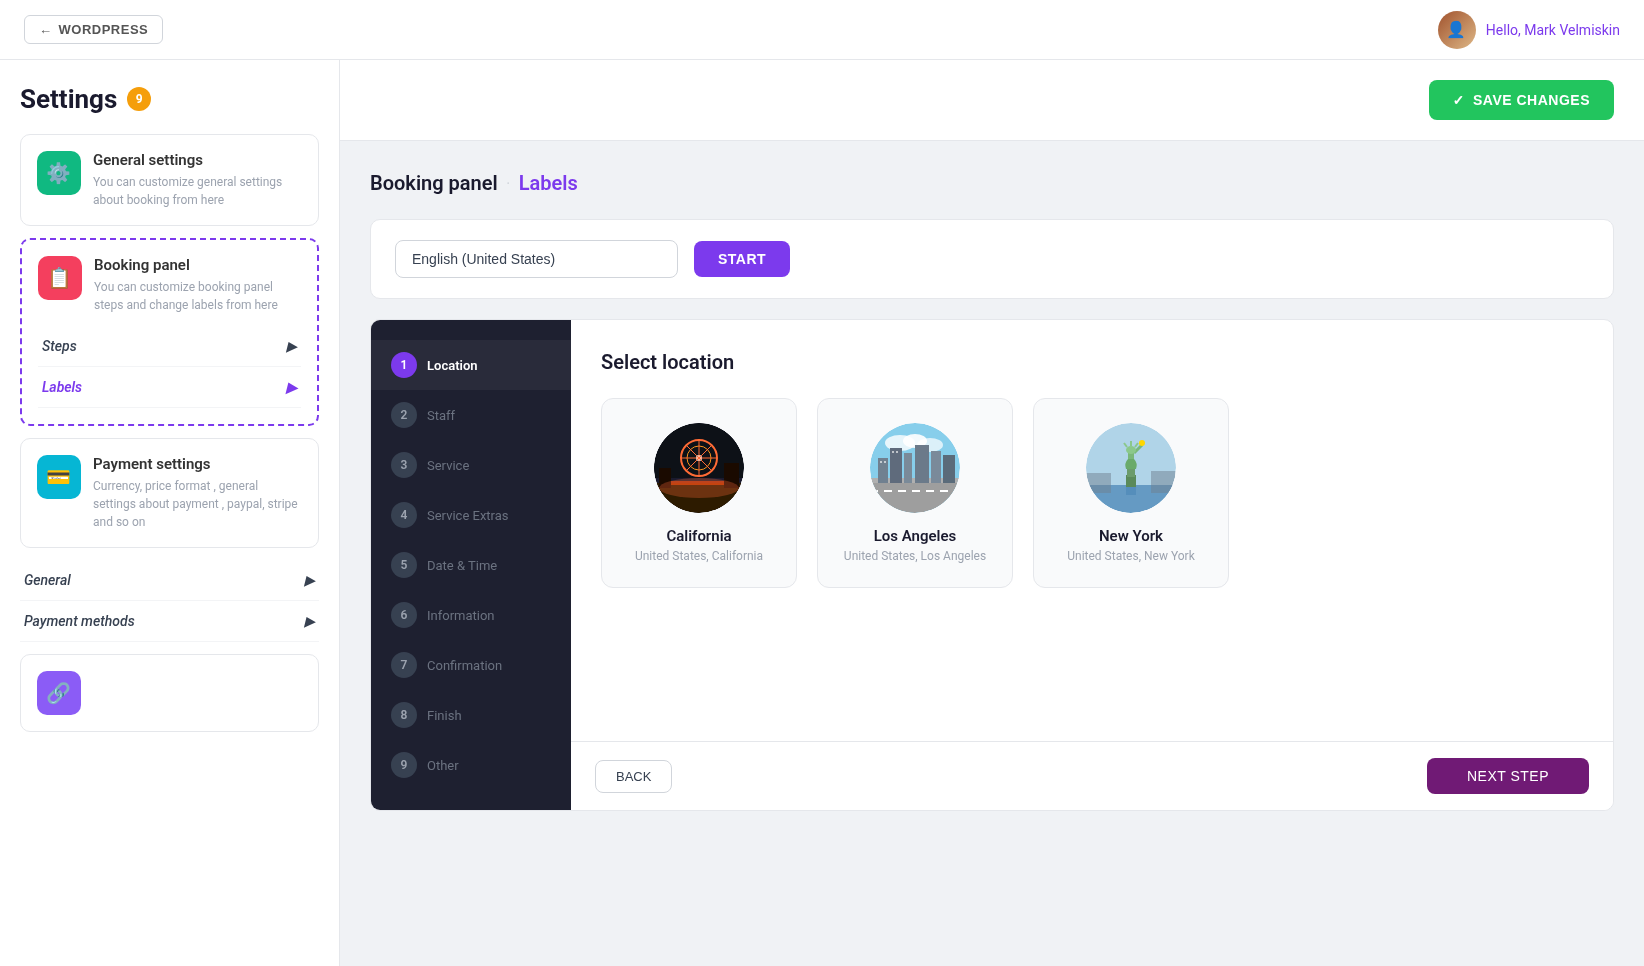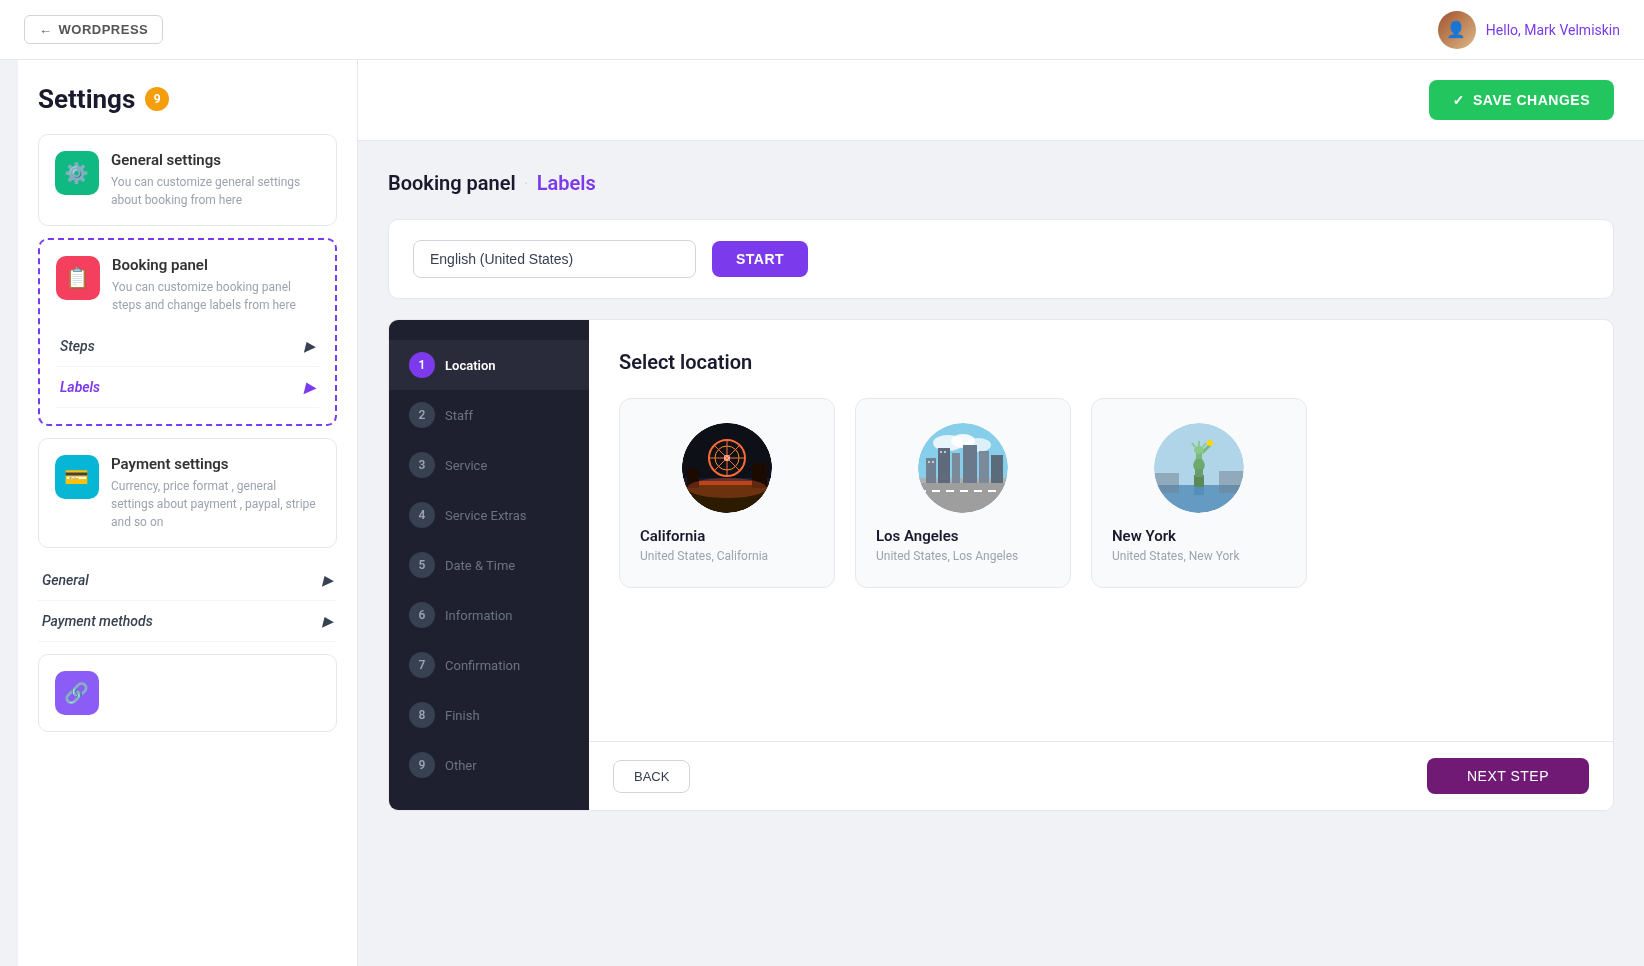--- a/index.html
+++ b/index.html
@@ -34,21 +34,20 @@
     .user-name { font-size: 14px; color: #7c3aed; cursor: pointer; }
 
     
     .layout { display: flex; height: calc(100vh - 60px); }
 
     
     .sidebar {
       width: 340px; min-width: 340px; background: #fff;
       padding: 24px 20px; overflow-y: auto;
       border-right: 1px solid #e5e7eb;
-      margin-left: 18px;
     }
     .sidebar-title {
       font-size: 26px; font-weight: 700; color: #1a1a2e;
       display: flex; align-items: center; gap: 10px; margin-bottom: 20px;
     }
     .badge {
       background: #f59e0b; color: #fff; border-radius: 50%;
       width: 24px; height: 24px; display: flex; align-items: center;
       justify-content: center; font-size: 12px; font-weight: 700;
     }
@@ -150,21 +149,21 @@
     .step-label.active { color: #fff; font-weight: 600; }
     .step-label.dim { color: #6b7280; }
 
     
     .location-content { flex: 1; padding: 30px; }
     .location-title { font-size: 20px; font-weight: 600; margin-bottom: 24px; color: #1a1a2e; }
 
     .location-cards { display: flex; gap: 20px; flex-wrap: wrap; }
     .location-card {
       background: #f9fafb; border: 1px solid #e5e7eb; border-radius: 12px;
-      padding: 24px 20px; width: 216px; cursor: pointer;
+      padding: 24px 20px; text-align: center; width: 196px; cursor: pointer;
     }
     .loc-img {
       width: 90px; height: 90px; border-radius: 50%;
       margin: 0 auto 14px; overflow: hidden;
       display: flex; align-items: center; justify-content: center;
     }
 
     
     .city-svg { width: 90px; height: 90px; border-radius: 50%; }
 

